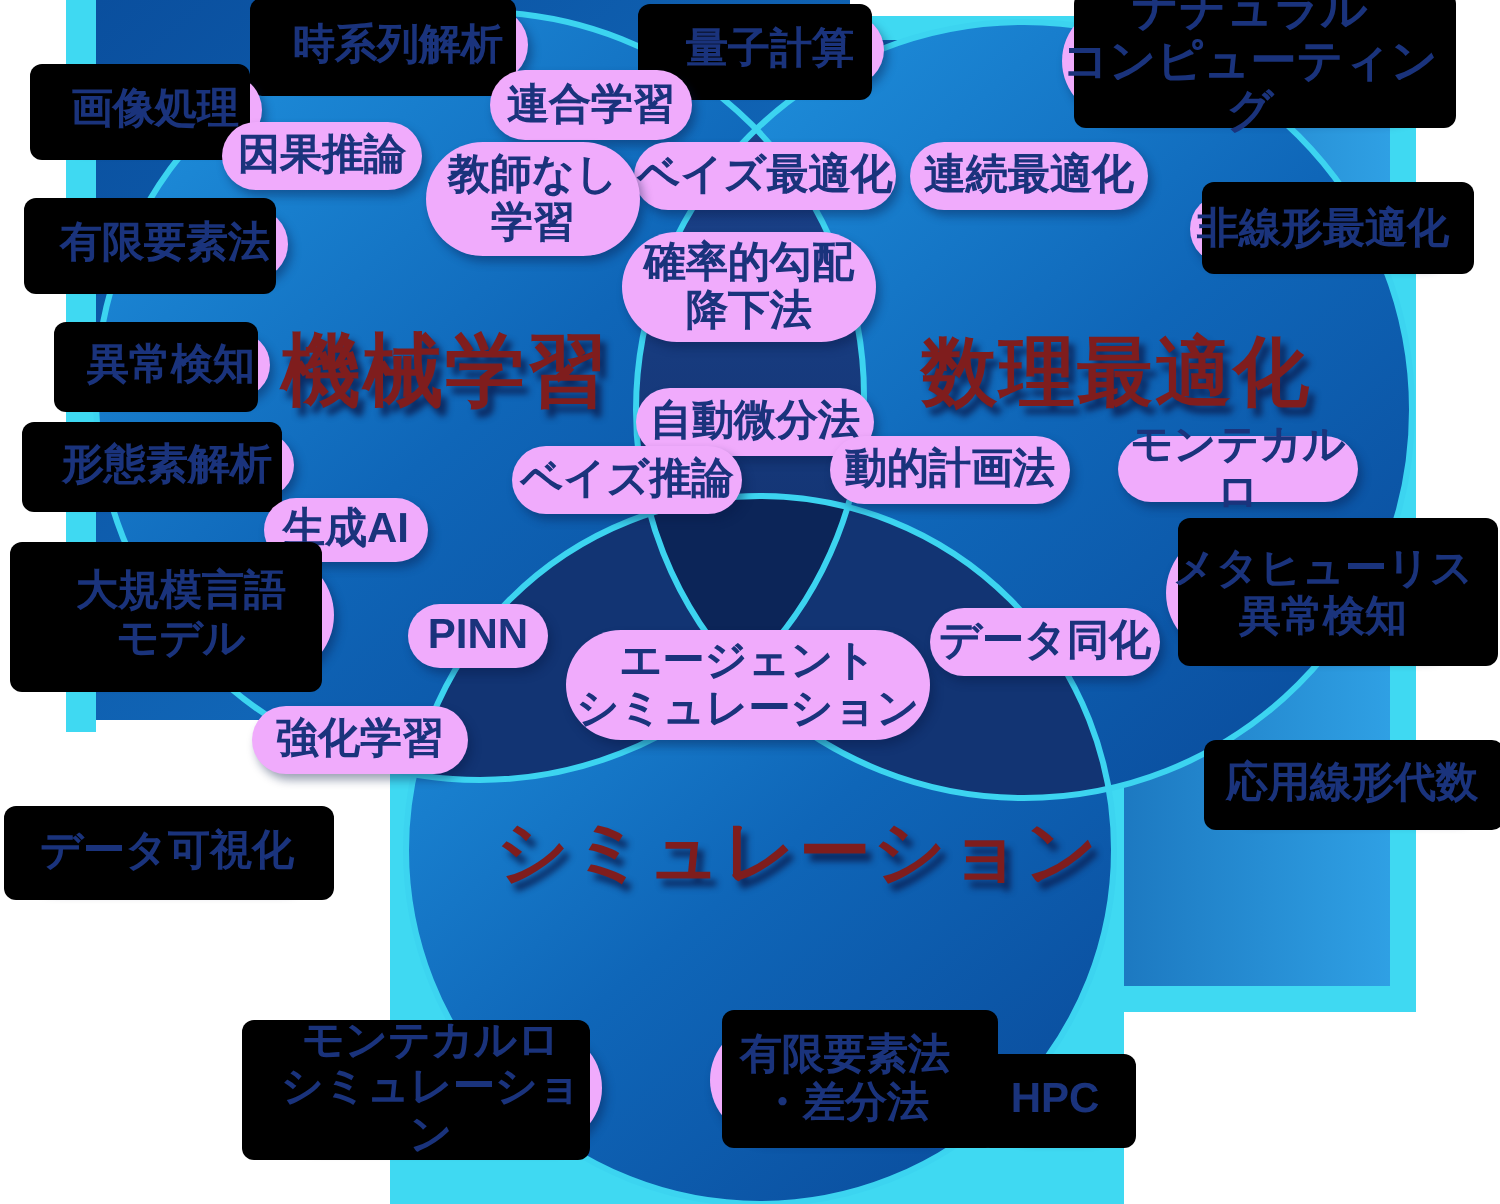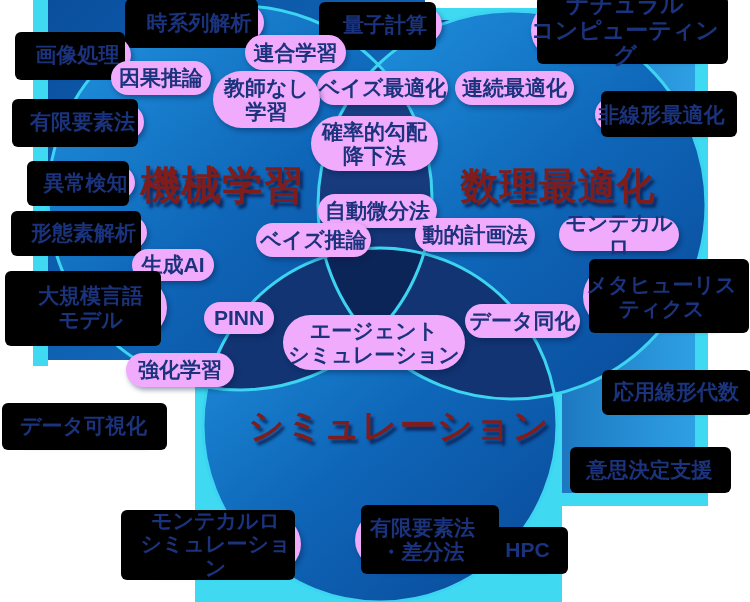--- a/index.html
+++ b/index.html
@@ -115,30 +115,29 @@
   <div class="pill" style="left:311px;top:116px;width:127px;height:55px;">確率的勾配
 降下法</div>
   <div class="pill halo-left" style="left:36px;top:166px;width:99px;height:33px;">異常検知</div>
   <div class="pill" style="left:318px;top:194px;width:119px;height:34px;">自動微分法</div>
   <div class="pill halo-left" style="left:20px;top:216px;width:127px;height:33px;">形態素解析</div>
   <div class="pill" style="left:256px;top:223px;width:115px;height:34px;">ベイズ推論</div>
   <div class="pill" style="left:415px;top:218px;width:120px;height:34px;">動的計画法</div>
   <div class="pill" style="left:559px;top:218px;width:120px;height:33px;">モンテカルロ</div>
   <div class="pill" style="left:132px;top:249px;width:82px;height:32px;">生成AI</div>
   <div class="pill halo-right" style="left:583px;top:265px;width:157px;height:63px;">メタヒューリス
-ティクス</div>
+異常検知</div>
   <div class="pill halo-left" style="left:14px;top:276px;width:153px;height:63px;">大規模言語
 モデル</div>
   <div class="pill" style="left:204px;top:302px;width:70px;height:32px;">PINN</div>
   <div class="pill" style="left:283px;top:315px;width:182px;height:55px;">エージェント
 シミュレーション</div>
   <div class="pill" style="left:465px;top:304px;width:115px;height:34px;">データ同化</div>
   <div class="pill" style="left:126px;top:353px;width:108px;height:34px;">強化学習</div>
   <div class="pill halo-all" style="left:609px;top:375px;width:134px;height:34px;">応用線形代数</div>
   <div class="pill halo-all" style="left:9px;top:408px;width:149px;height:36px;">データ可視化</div>
-  <div class="pill halo-all" style="left:577px;top:452px;width:145px;height:35px;">意思決定支援</div>
   <div class="pill halo-left" style="left:130px;top:515px;width:171px;height:58px;">モンテカルロ
 シミュレーション</div>
   <div class="pill halo-right" style="left:355px;top:511px;width:135px;height:58px;">有限要素法
 ・差分法</div>
   <div class="pill halo-all" style="left:496px;top:532px;width:63px;height:36px;">HPC</div>
 
 </div>
 
 </body></html>

